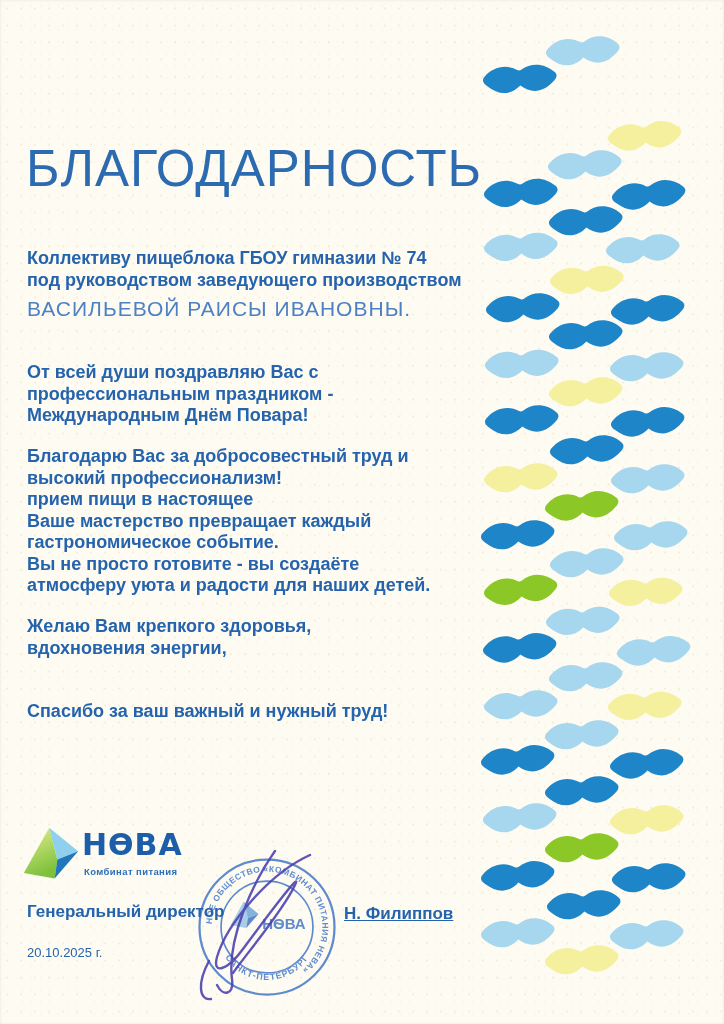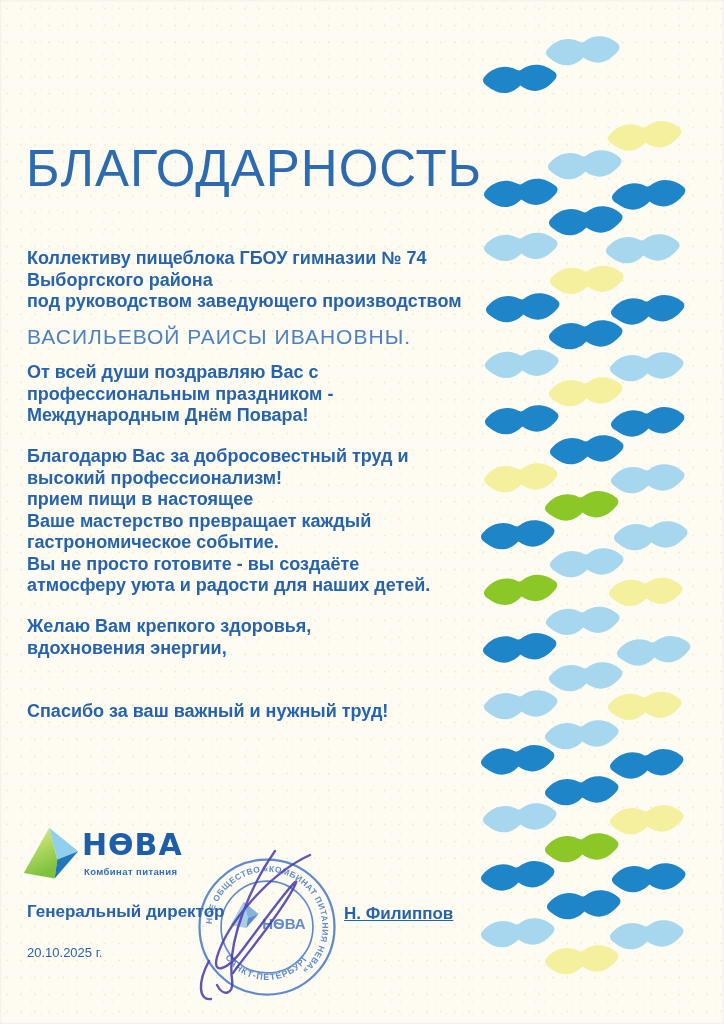--- a/index.html
+++ b/index.html
@@ -16,21 +16,21 @@
   .waves-layer{position:absolute;inset:0;pointer-events:none;}
   .wave{position:absolute;width:80px;height:34px;fill:currentColor;}
   .title{
     position:absolute;left:26px;top:141px;margin:0;
     font-size:51px;font-weight:400;letter-spacing:1px;line-height:1.1;
     color:#2d6bb1;white-space:nowrap;
   }
   .textblock{position:absolute;left:27px;white-space:nowrap;}
   .line{font-size:18px;line-height:21.5px;font-weight:700;color:#2563ad;}
   .name-caps{
-    margin-top:11px;font-size:21px;line-height:26px;font-weight:400;
+    margin-top:5px;font-size:21px;line-height:26px;font-weight:400;
     letter-spacing:1px;color:#4d81c4;
   }
   .accent-excl{color:#b23227;font-weight:700;margin-left:-10px;opacity:.9;}
   .logo-block{position:absolute;left:20px;top:822px;width:230px;height:66px;}
   .logo-pyramid{position:absolute;left:2px;top:2px;width:58px;height:60px;}
   .logo-word{
     position:absolute;left:62px;top:8px;font-family:"DejaVu Sans",sans-serif;
     font-weight:700;font-size:30px;letter-spacing:1px;color:#1c5ea9;line-height:1;
   }
   .logo-tagline{
@@ -207,21 +207,20 @@
       </svg>
       <svg viewBox="0 0 120 52" class="wave" style="left: 542px; top: 945px; transform: rotate(-5deg); color: rgb(244, 240, 158);">
         <use href="#wave-symbol"></use>
       </svg>
     </div>
 
   <h1 class="title">БЛАГОДАРНОСТЬ</h1>
 
   <div class="textblock" style="top:248px">
     <div class="line">Коллективу пищеблока ГБОУ гимназии № 74</div>
-    <div class="line">Выборгского района</div>
     <div class="line">под руководством заведующего производством</div>
     <div class="name-caps">ВАСИЛЬЕВОЙ РАИСЫ ИВАНОВНЫ.</div>
   </div>
 
   <div class="textblock" style="top:362px">
     <div class="line">От всей души поздравляю Вас с</div>
     <div class="line">профессиональным праздником -</div>
     <div class="line">Международным Днём Повара!</div>
   </div>
 

